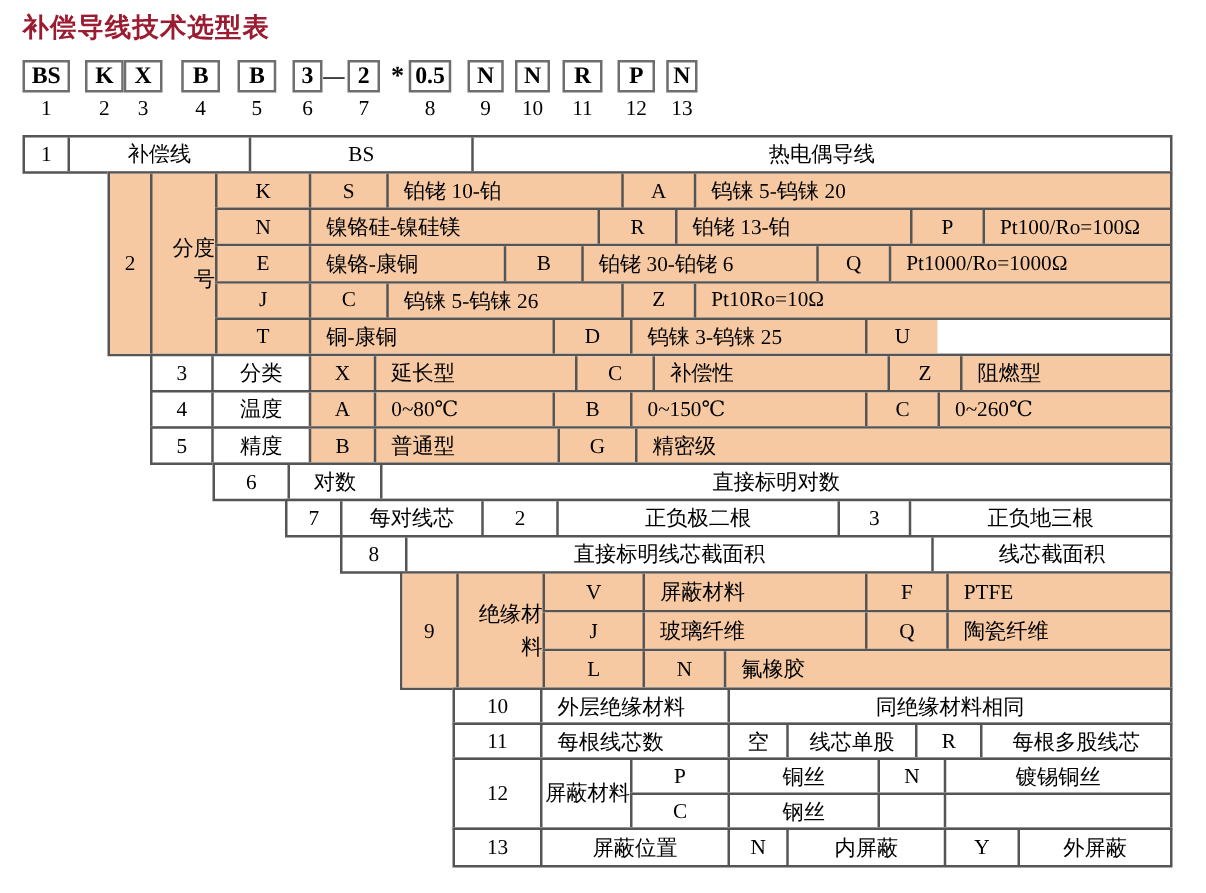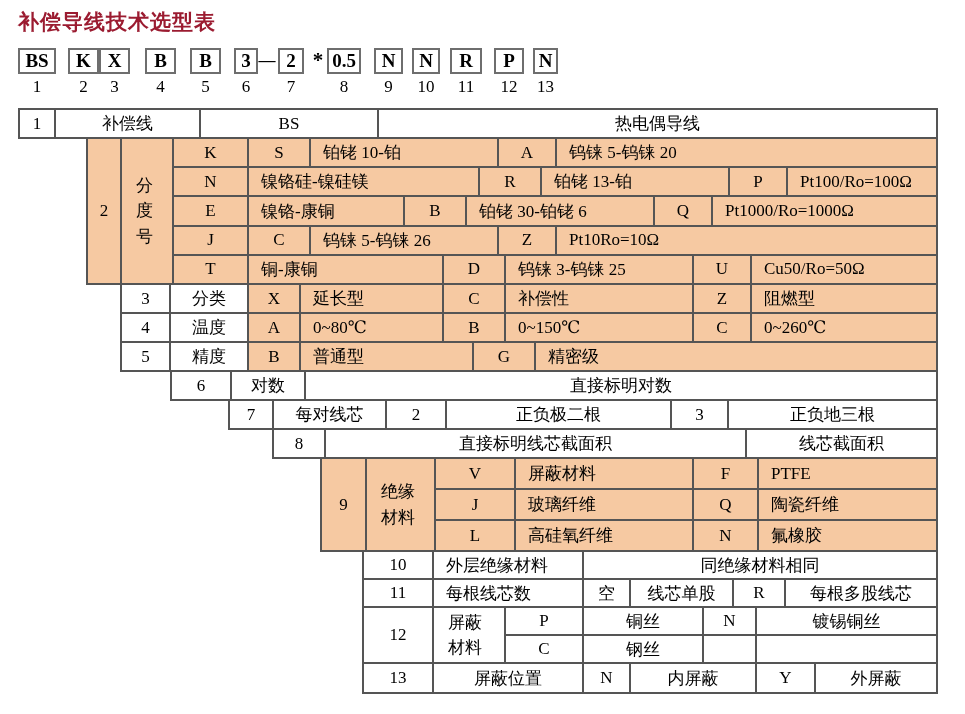--- a/index.html
+++ b/index.html
@@ -18,22 +18,22 @@
   .cell{display:flex;align-items:center;justify-content:center;box-sizing:border-box;
         border-left:2px solid #555;overflow:hidden;white-space:nowrap;}
   .trow > .cell:first-child{border-left:none;}
   .grow{flex:1;}
   .l{justify-content:flex-start;padding-left:12px;}
   .peach{background:#f6c9a2;}
   .subgrid{display:flex;flex-direction:column;flex:1;}
   .subrow{display:flex;flex:1;border-top:2px solid #555;}
   .subrow:first-child{border-top:none;}
   .subrow .cell{border-left:2px solid #555;}
-  .wrap{white-space:normal;word-break:break-all;text-align:left;line-height:1.5;
-        width:100%;padding:0 14px;box-sizing:border-box;}
+  .wrap{white-space:normal;word-break:break-all;text-align:right;line-height:1.5;
+        width:100%;padding:0 0;box-sizing:border-box;}
 </style>
 </head>
 <body>
 
 <div class="page">
 
   <div class="title">补偿导线技术选型表</div>
 
   <div>
     <div class="cbox" style="left:18px;width:38px">BS</div>
@@ -109,30 +109,29 @@
         <div class="cell peach l" style="width:188px">钨铼 5-钨铼 26</div>
         <div class="cell peach" style="width:58px">Z</div>
         <div class="cell peach l grow">Pt10Ro=10Ω</div>
       </div>
       <div class="subrow">
         <div class="cell peach" style="width:75px">T</div>
         <div class="cell peach l" style="width:195px">铜-康铜</div>
         <div class="cell peach" style="width:62px">D</div>
         <div class="cell peach l" style="width:188px">钨铼 3-钨铼 25</div>
         <div class="cell peach" style="width:58px">U</div>
-        <div class="cell peach l grow">Cu50/Ro=50Ω</div>
       </div>
     </div>
   </div>
 
   <div class="trow" style="left:120px;top:283px;width:818px;height:31px">
     <div class="cell" style="width:47px">3</div>
     <div class="cell" style="width:78px">分类</div>
     <div class="cell peach" style="width:52px">X</div>
-    <div class="cell peach l" style="width:143px">延长型</div>
+    <div class="cell peach l" style="width:161px">延长型</div>
     <div class="cell peach" style="width:62px">C</div>
     <div class="cell peach l" style="width:188px">补偿性</div>
     <div class="cell peach" style="width:58px">Z</div>
     <div class="cell peach l grow">阻燃型</div>
   </div>
 
   <div class="trow" style="left:120px;top:312px;width:818px;height:31px">
     <div class="cell" style="width:47px">4</div>
     <div class="cell" style="width:78px">温度</div>
     <div class="cell peach" style="width:52px">A</div>
@@ -140,21 +139,21 @@
     <div class="cell peach" style="width:62px">B</div>
     <div class="cell peach l" style="width:188px">0~150℃</div>
     <div class="cell peach" style="width:58px">C</div>
     <div class="cell peach l grow">0~260℃</div>
   </div>
 
   <div class="trow" style="left:120px;top:341px;width:818px;height:31px">
     <div class="cell" style="width:47px">5</div>
     <div class="cell" style="width:78px">精度</div>
     <div class="cell peach" style="width:52px">B</div>
-    <div class="cell peach l" style="width:173px">普通型</div>
+    <div class="cell peach l" style="width:147px">普通型</div>
     <div class="cell peach" style="width:62px">G</div>
     <div class="cell peach l grow">精密级</div>
   </div>
 
   <div class="trow" style="left:170px;top:370px;width:768px;height:31px">
     <div class="cell" style="width:58px">6</div>
     <div class="cell" style="width:74px">对数</div>
     <div class="cell grow">直接标明对数</div>
   </div>
 
@@ -186,21 +185,20 @@
         <div class="cell peach l grow">PTFE</div>
       </div>
       <div class="subrow">
         <div class="cell peach" style="width:80px">J</div>
         <div class="cell peach l" style="width:178px">玻璃纤维</div>
         <div class="cell peach" style="width:65px">Q</div>
         <div class="cell peach l grow">陶瓷纤维</div>
       </div>
       <div class="subrow">
         <div class="cell peach" style="width:80px">L</div>
-        <div class="cell peach l" style="width:178px">高硅氧纤维</div>
         <div class="cell peach" style="width:65px">N</div>
         <div class="cell peach l grow">氟橡胶</div>
       </div>
     </div>
   </div>
 
   <div class="trow" style="left:362px;top:550px;width:576px;height:30px">
     <div class="cell" style="width:68px">10</div>
     <div class="cell l" style="width:150px">外层绝缘材料</div>
     <div class="cell grow">同绝缘材料相同</div>

